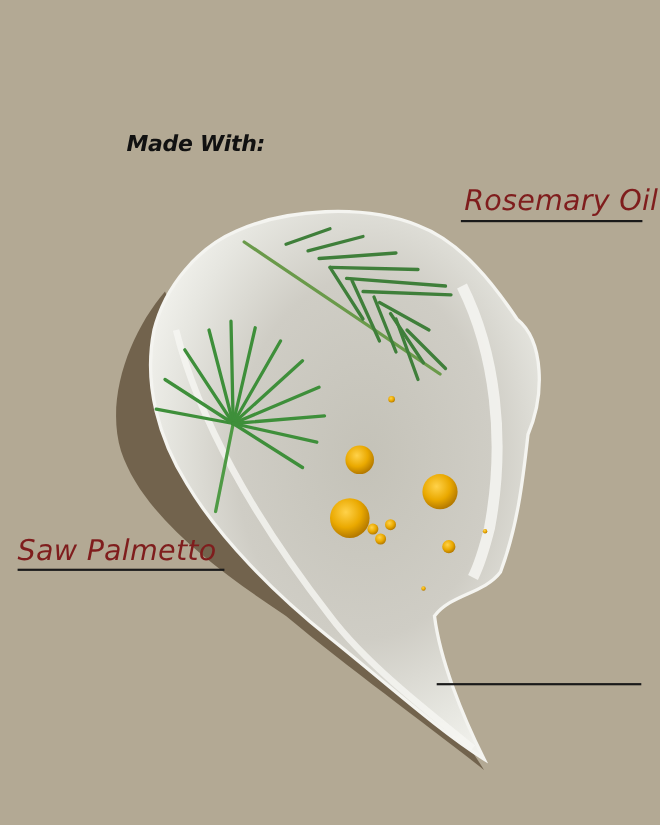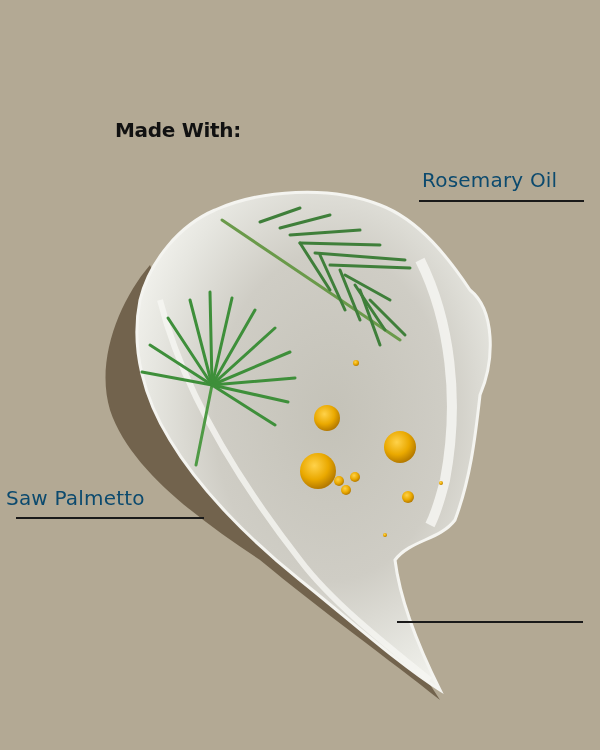--- a/index.html
+++ b/index.html
@@ -1,22 +1,22 @@
 <!DOCTYPE html>
 <html><head>
 <meta charset="utf-8">
 <style>
   html,body{margin:0;padding:0;}
   body{width:600px;height:750px;overflow:hidden;background:#b3a994;position:relative;font-family:"DejaVu Sans","Liberation Sans",sans-serif;}
-  .stage{position:absolute;left:0;top:0;width:600px;height:750px;}
+  .stage{position:absolute;left:0;top:0;width:600px;height:750px;font-style:italic;}
   .heading{position:absolute;left:115px;top:118px;font-weight:bold;font-size:20px;color:#111;letter-spacing:-0.3px;}
-  .label{position:absolute;font-size:20px;color:#0c4a6e;letter-spacing:0.2px;}
+  .label{position:absolute;font-size:26px;color:#7f1d1d;letter-spacing:0.2px;}
   .rosemary{left:422px;top:168px;}
   .rosemary-line{position:absolute;left:419px;top:200px;width:165px;height:2px;background:#1a1a1a;}
-  .saw{left:6px;top:486px;text-align:center;}
+  .saw{left:16px;top:486px;text-align:center;}
   .saw-line{position:absolute;left:16px;top:517px;width:188px;height:2px;background:#1a1a1a;}
   .pepper{left:406px;top:590px;}
   .pepper-line{position:absolute;left:397px;top:621px;width:186px;height:2px;background:#1a1a1a;}
   svg.art{position:absolute;left:0;top:0;}
 </style>
 </head>
 <body>
 
 <div class="stage">
 

